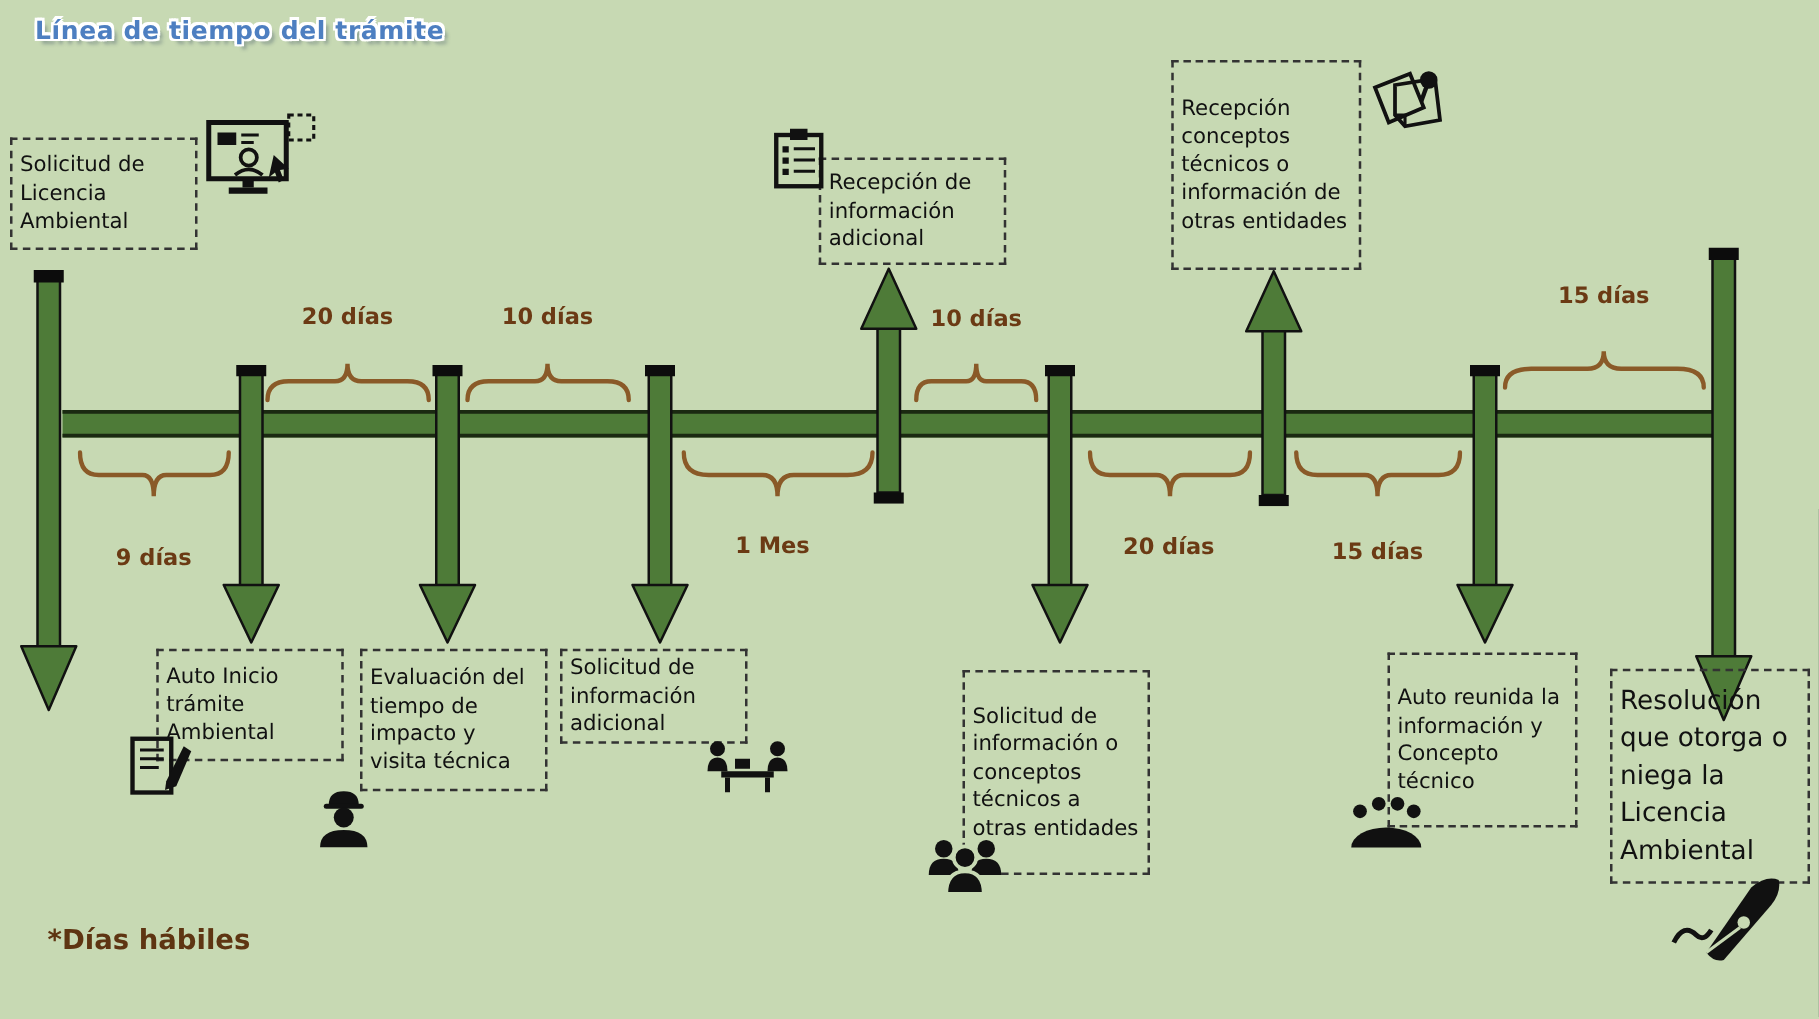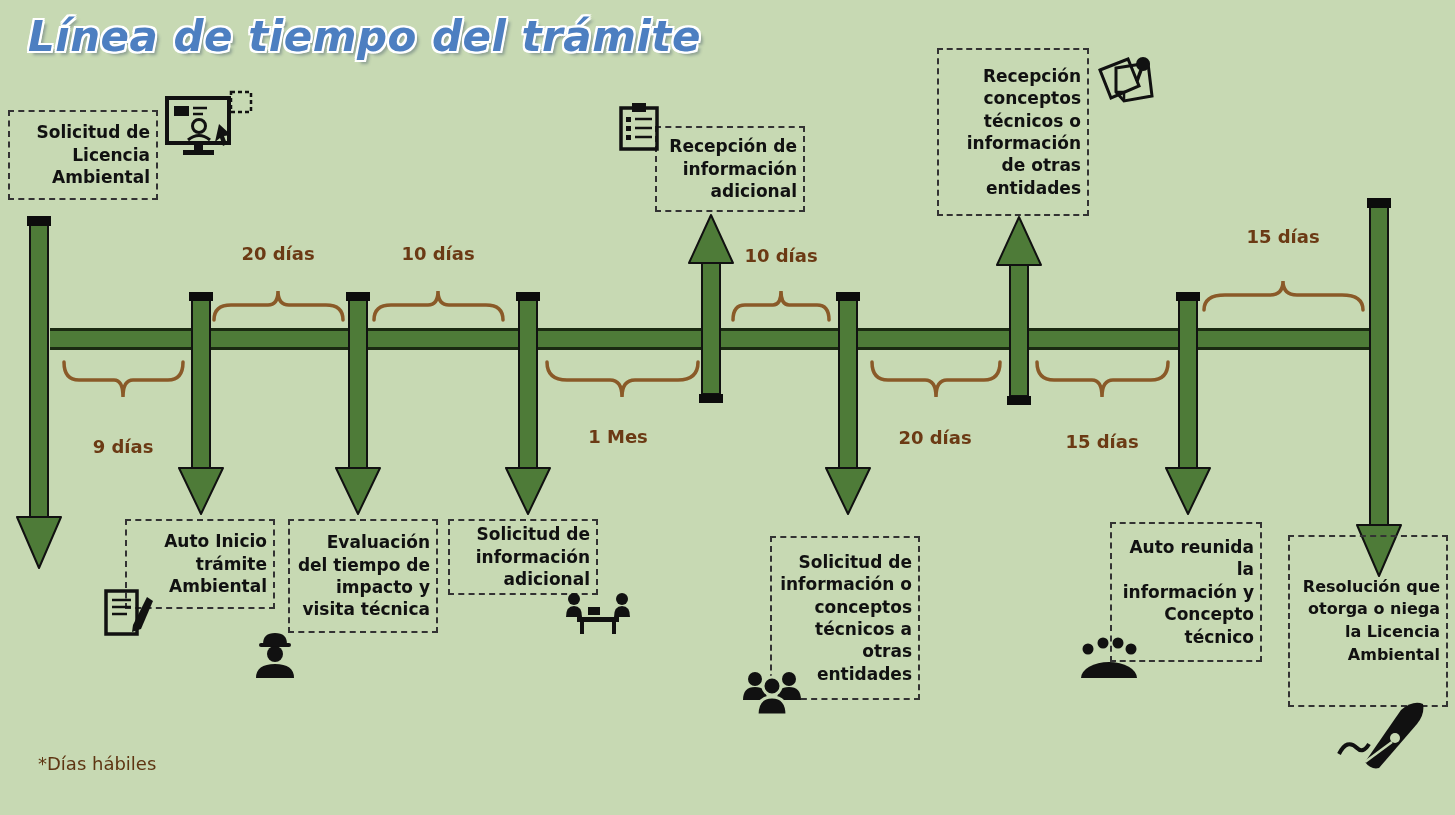--- a/index.html
+++ b/index.html
@@ -4,40 +4,39 @@
 <style>
   * { margin:0; padding:0; box-sizing:border-box; }
   html,body { background:#8fa08a; }
   .page {
     position:relative; width:1455px; height:815px; margin:0 auto;
     background:#c7d9b3; overflow:hidden; color:#111;
     font-family:"DejaVu Sans","Liberation Sans",sans-serif;
   }
   .abs { position:absolute; }
   .title {
-    left:28px; top:12px; font-size:42px; font-weight:bold; color:#4d7fc1; letter-spacing:.5px;
+    left:28px; top:12px; font-size:20px; font-weight:bold; color:#4d7fc1; letter-spacing:.5px;
     text-shadow:-2px -2px 0 #fff,2px -2px 0 #fff,-2px 2px 0 #fff,2px 2px 0 #fff,
                 -2px 0 0 #fff,2px 0 0 #fff,0 -2px 0 #fff,0 2px 0 #fff,4px 4px 3px rgba(40,60,90,.35);
-    font-style:italic;
   }
   .tl-bar {
     left:50px; top:328px; width:1330px; height:22px;
     background:#4e7b38; border-top:3px solid #1a2911; border-bottom:3px solid #1a2911;
   }
   .evt-box {
     border:2px dashed #333; background:transparent;
     display:flex; align-items:center; justify-content:center;
-    text-align:right; font-weight:bold; font-size:17px; line-height:1.32; padding:6px;
-  }
-  .evt-box.big { font-size:16px; line-height:1.42; }
+    text-align:left; font-weight:normal; font-size:17px; line-height:1.32; padding:6px;
+  }
+  .evt-box.big { font-size:21px; line-height:1.42; }
   .dur {
     font-size:18px; font-weight:bold; color:#6b3a14;
     transform:translateX(-50%); white-space:nowrap;
   }
-  .foot { font-size:18px; font-weight:normal; color:#5e3512;margin-top:13px; }
+  .foot { font-size:22px; font-weight:bold; color:#5e3512; }
   svg { display:block; }
   .brace path { stroke:#8a5a28; stroke-width:3.5; fill:none; stroke-linecap:round; }
   .marker .bar { fill:#4e7b38; stroke:#111; stroke-width:2; }
   .marker .cap { fill:#0c0c0c; }
   .marker polygon { fill:#4e7b38; stroke:#111; stroke-width:2; stroke-linejoin:round; }
 </style>
 </head>
 <body>
 
 <div class="page">

